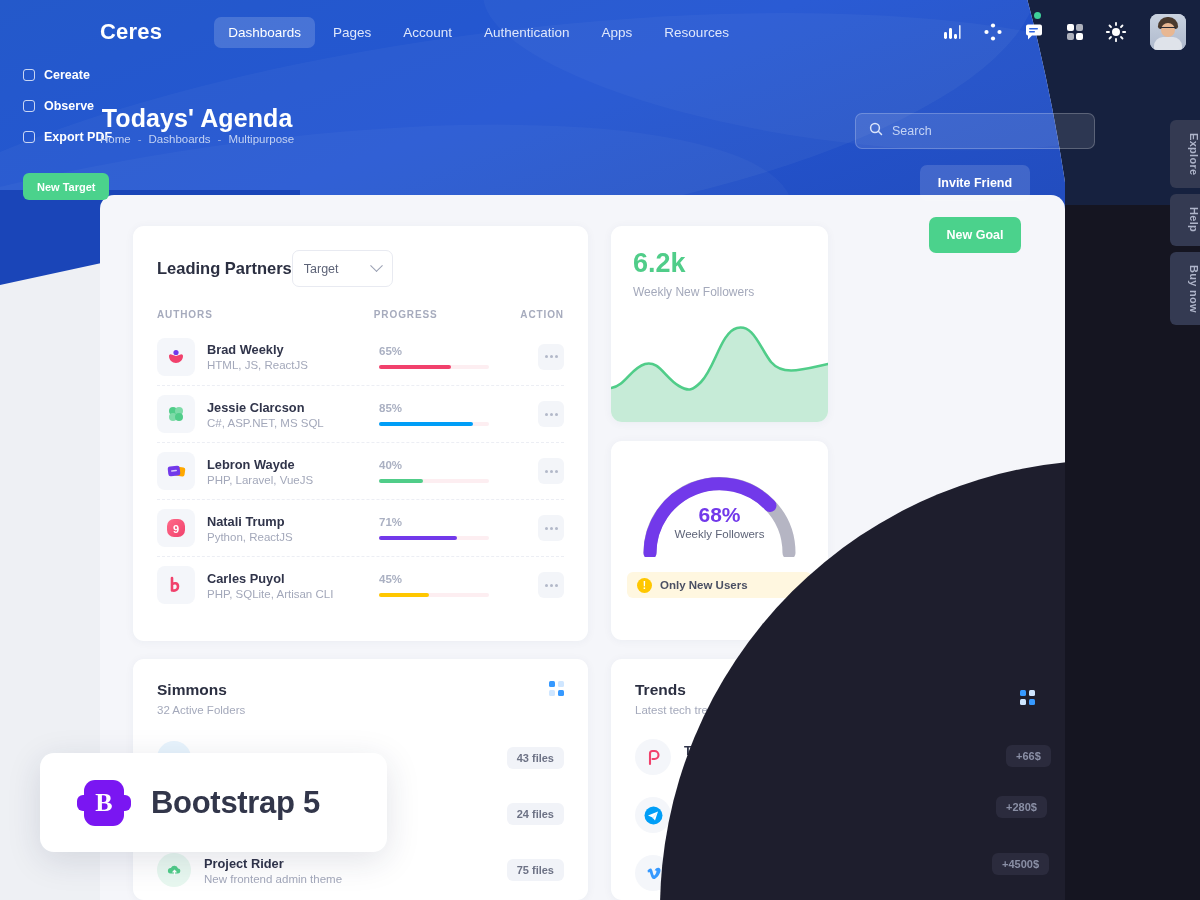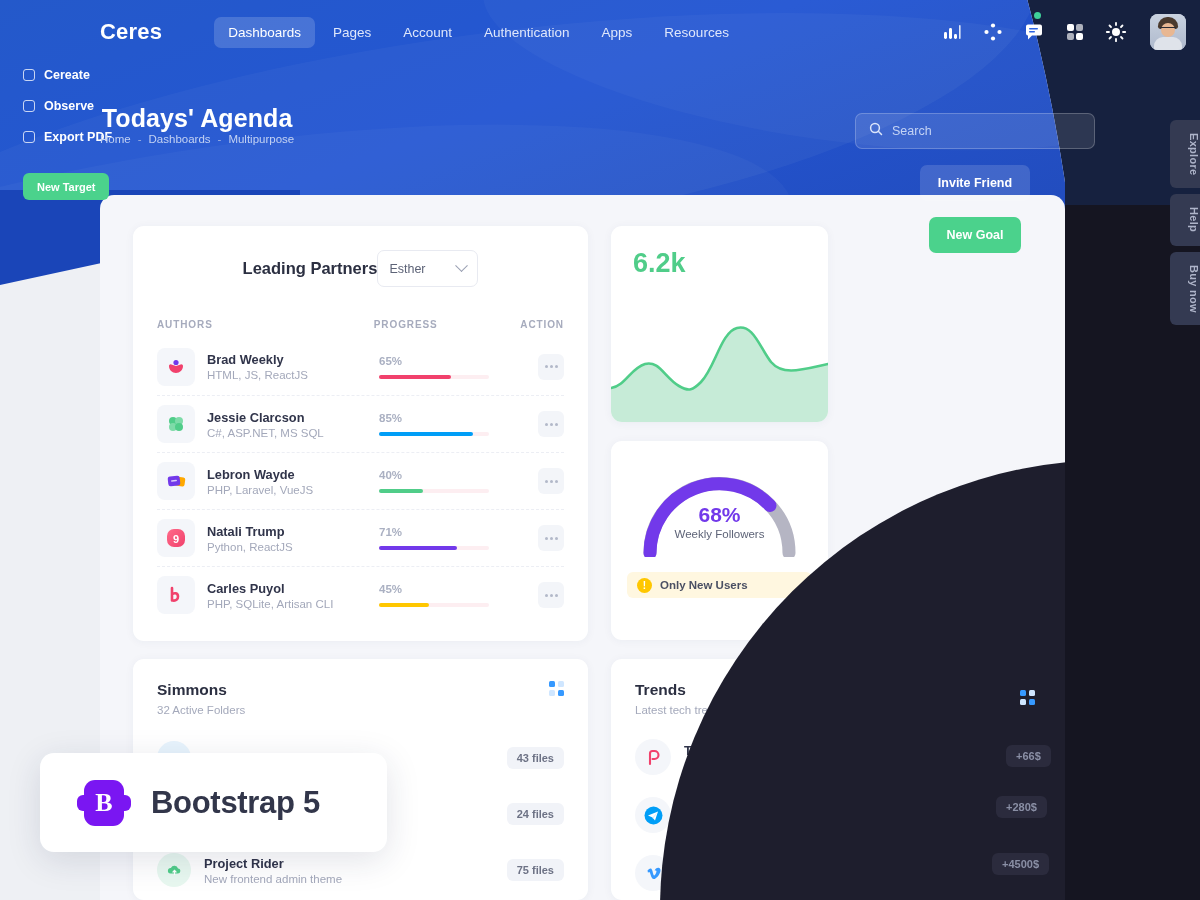--- a/index.html
+++ b/index.html
@@ -128,30 +128,30 @@
     background: #f5f6fa; border-radius: 14px 14px 0 0; z-index: 20;
   }
 
   .card {
     position: absolute; background: #fff; border-radius: 11px;
     box-shadow: 0 1px 10px rgba(40,50,90,0.05);
   }
 
   
   #partners { left: 133px; top: 226px; width: 455px; height: 415px; z-index: 25; }
-  .lp-head { display: flex; align-items: center; justify-content: center; padding: 24px 24px 0 24px; }
+  .lp-head { display: flex; align-items: center; justify-content: flex-start; padding: 24px 24px 0 24px; }
   .lp-title { font-size: 16.5px; font-weight: bold; color: #2b2f41; }
   .select {
     width: 101px; height: 37px; border: 1px solid #e8eaf1; border-radius: 7px;
     display: flex; align-items: center; justify-content: space-between;
     padding: 0 11px; font-size: 12.5px; color: #5d6377; cursor: pointer;
   }
   .chev { width: 9px; height: 9px; border-right: 1.6px solid #9aa0b3; border-bottom: 1.6px solid #9aa0b3; transform: rotate(45deg) translate(-2px,-2px); }
   .lp-cols {
-    display: flex; padding: 0 24px; margin-top: 32px;
+    display: flex; padding: 0 24px; margin-top: 22px;
     font-size: 10px; color: #a6abbd; letter-spacing: .9px; font-weight: bold;
   }
   .c-auth { width: 222px; }
   .c-prog { width: 150px; }
   .c-act { flex: 1; text-align: right; }
   .lp-rows { padding: 0 24px; margin-top: 8px; }
   .lp-row { display: flex; align-items: center; height: 57px; border-top: 1px dashed #eceef4; }
   .lp-row:first-child { border-top: 0; }
   .p-av {
     width: 38px; height: 38px; border-radius: 8px; background: #f4f6fa;
@@ -398,21 +398,21 @@
       <input class="search-input" placeholder="Search" style="">
     </div>
     <button class="btn btn-ghost">Invite Friend</button>
     <button class="btn btn-green">New Goal</button>
   </div>
 
   <div class="card" id="partners">
     <div class="lp-head">
       <div class="lp-title">Leading Partners</div>
       <div class="select">
-        <span>Esther</span>
+        <span>Target</span>
         <span class="chev"></span>
       </div>
     </div>
     <div class="lp-cols">
       <div class="c-auth">AUTHORS</div>
       <div class="c-prog">PROGRESS</div>
       <div class="c-act">ACTION</div>
     </div>
     <div class="lp-rows">
 
@@ -542,20 +542,21 @@
             <i></i>
             <i></i>
           </div>
       </div>
 
     </div>
   </div>
 
   <div class="card" id="followers">
     <div class="stat-big" style="color:#50cd89">6.2k</div>
+    <div class="stat-lbl">Weekly New Followers</div>
     <svg class="spark" viewBox="0 0 217 106" preserveAspectRatio="none">
       <path d="M0,72 C14,70 20,52 34,48 C48,44 54,62 68,70 C78,76 82,74 90,66 C104,52 110,16 126,12 C142,8 148,30 160,46 C172,60 190,54 217,48 L217,106 L0,106 Z" fill="#c6ebd7"></path>
       <path d="M0,72 C14,70 20,52 34,48 C48,44 54,62 68,70 C78,76 82,74 90,66 C104,52 110,16 126,12 C142,8 148,30 160,46 C172,60 190,54 217,48" fill="none" stroke="#50cd89" stroke-width="2.6" stroke-linecap="round"></path>
     </svg>
   </div>
 
 
   <div class="card" id="gauge">
     <div class="gauge-wrap">
       <svg width="163" height="90" viewBox="0 0 163 90">

